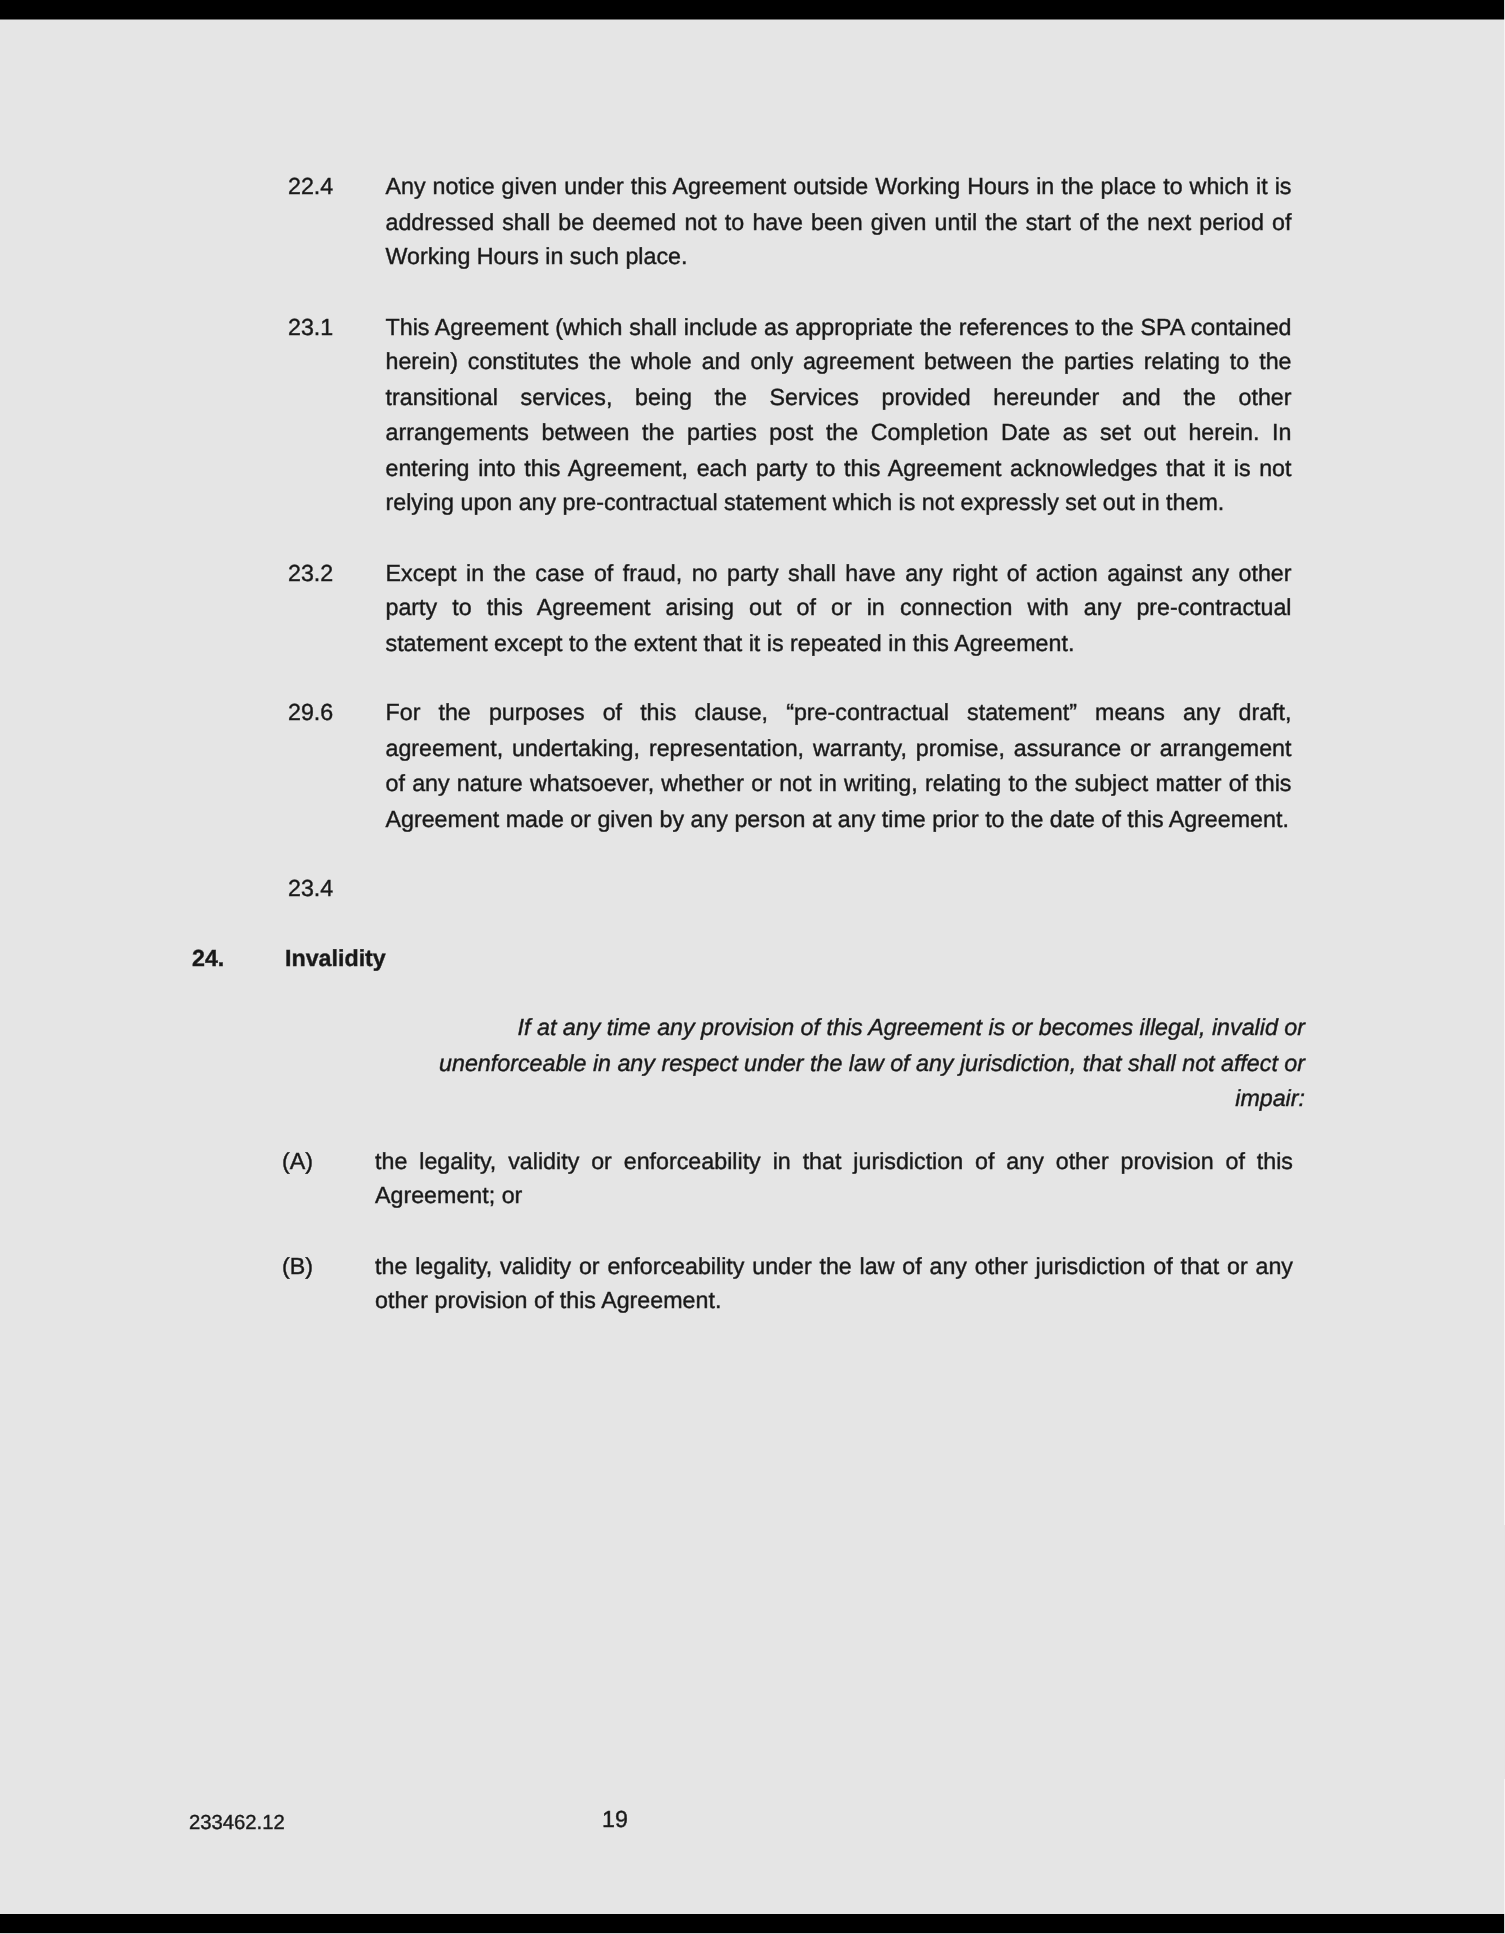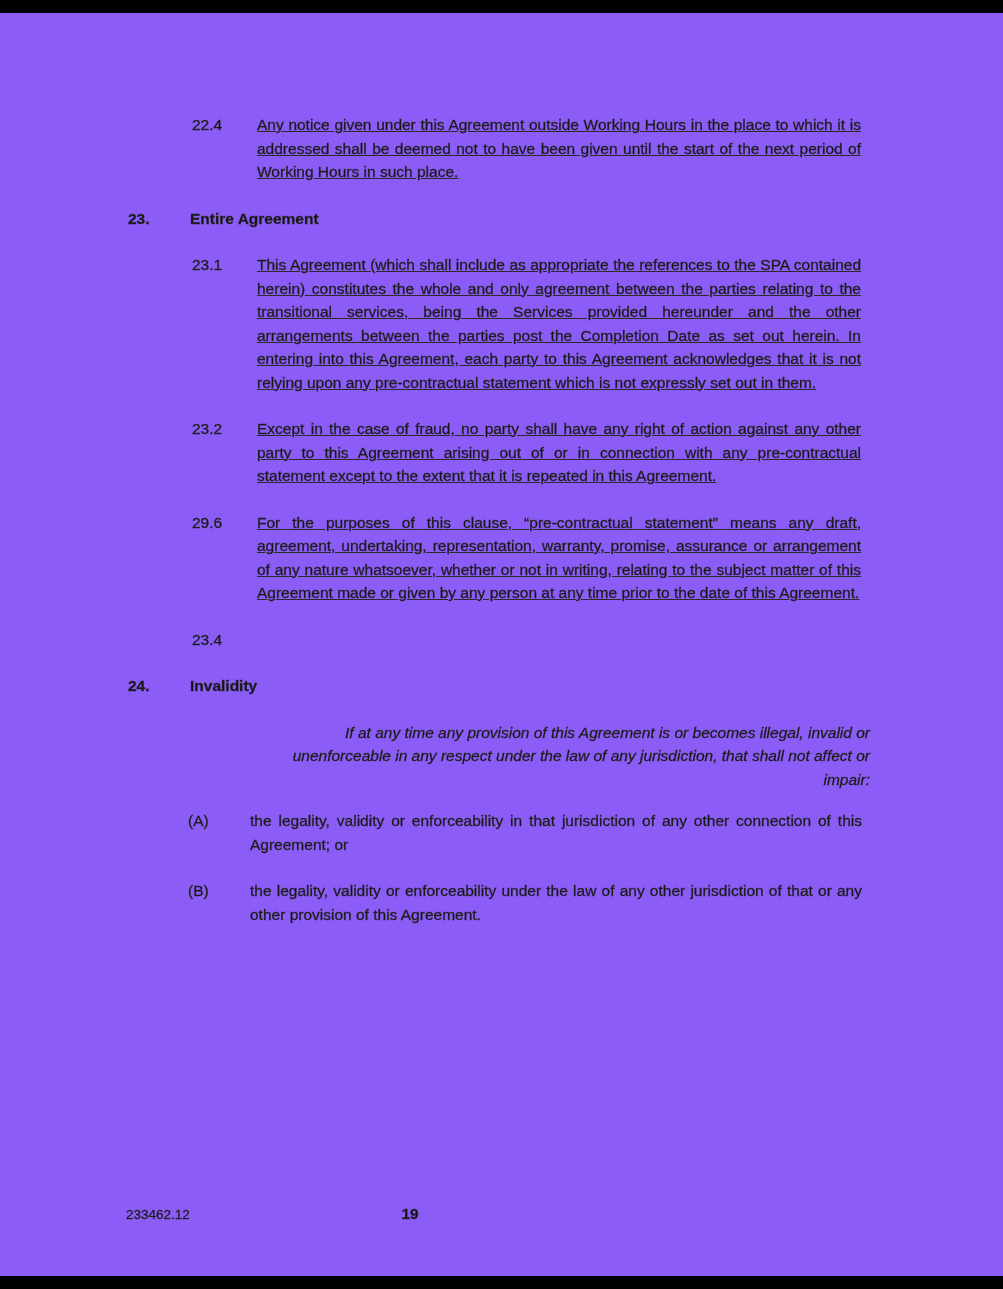--- a/index.html
+++ b/index.html
@@ -1,20 +1,20 @@
 <!DOCTYPE html>
 <html><head>
 <meta charset="utf-8">
 <style>
   html, body { margin: 0; padding: 0; background: #ffffff; }
   .page {
     position: relative;
     width: 1003px;
     height: 1289px;
-    background: #8b5cf6;
+    background: #e5e5e5;
     overflow: hidden;
     font-family: "Liberation Sans", sans-serif;
     color: #171717;
     font-size: 15.5px;
     line-height: 23.5px;
     -webkit-text-stroke: 0.3px #2a2a2a;
   }
   .scan-bar {
     position: absolute;
     left: 0;
@@ -26,21 +26,21 @@
   .scan-bar.bottom { bottom: 0; }
   .content {
     position: absolute;
     top: 113px;
     left: 0;
     width: 1003px;
   }
   .row { display: flex; align-items: flex-start; margin: 0 0 23px 0; }
   .clause { margin-left: 192px; }
   .clause .num { flex: none; width: 65px; }
-  .clause .txt { width: 604px; text-align: justify; text-decoration: underline; }
+  .clause .txt { width: 604px; text-align: justify; }
   .sect { margin-left: 128px; font-weight: 700; }
   .sect .num { flex: none; width: 62px; }
   .sub { margin-left: 188px; }
   .sub .num { flex: none; width: 62px; }
   .sub .txt { width: 612px; text-align: justify; }
   .intro { margin: 0 0 18px 190px; width: 680px; text-align: right; font-style: italic; }
   .footer-docnum {
     position: absolute;
     left: 126px;
     top: 1206px;
@@ -49,42 +49,37 @@
     text-align: right;
   }
   .footer-page {
     position: absolute;
     left: 0;
     top: 1204px;
     width: 820px;
     text-align: center;
     font-size: 15.5px;
     line-height: 20px;
-    font-weight: bold;
   }
 </style>
 </head>
 <body>
 
 <div class="page">
 
   <div class="scan-bar top"></div>
 
   <div class="content">
 
     <div class="row clause">
       <span class="num">22.4</span>
       <span class="txt">Any notice given under this Agreement outside Working Hours in the place to which it is addressed shall be deemed not to have been given until the start of the next period of Working Hours in such place.</span>
     </div>
 
 
-    <div class="row sect">
-      <span class="num">23.</span>
-      <span class="ttl">Entire Agreement</span>
-    </div>
 
     <div class="row clause">
       <span class="num">23.1</span>
       <span class="txt">This Agreement (which shall include as appropriate the references to the SPA contained herein) constitutes the whole and only agreement between the parties relating to the transitional services, being the Services provided hereunder and the other arrangements between the parties post the Completion Date as set out herein.  In entering into this Agreement, each party to this Agreement acknowledges that it is not relying upon any pre-contractual statement which is not expressly set out in them.</span>
     </div>
 
     <div class="row clause">
       <span class="num">23.2</span>
       <span class="txt">Except in the case of fraud, no party shall have any right of action against any other party to this Agreement arising out of or in connection with any pre-contractual statement except to the extent that it is repeated in this Agreement.</span>
     </div>
@@ -104,21 +99,21 @@
     </div>
 
     <div class="intro">
       <div>If at any time any provision of this Agreement is or becomes illegal, invalid or</div>
       <div>unenforceable in any respect under the law of any jurisdiction, that shall not affect or</div>
       <div>impair:</div>
     </div>
 
     <div class="row sub">
       <span class="num">(A)</span>
-      <span class="txt">the legality, validity or enforceability in that jurisdiction of any other connection of this Agreement; or</span>
+      <span class="txt">the legality, validity or enforceability in that jurisdiction of any other provision of this Agreement; or</span>
     </div>
 
     <div class="row sub">
       <span class="num">(B)</span>
       <span class="txt">the legality, validity or enforceability under the law of any other jurisdiction of that or any other provision of this Agreement.</span>
     </div>
 
   </div>
 
   <div class="footer-docnum">233462.12</div>

